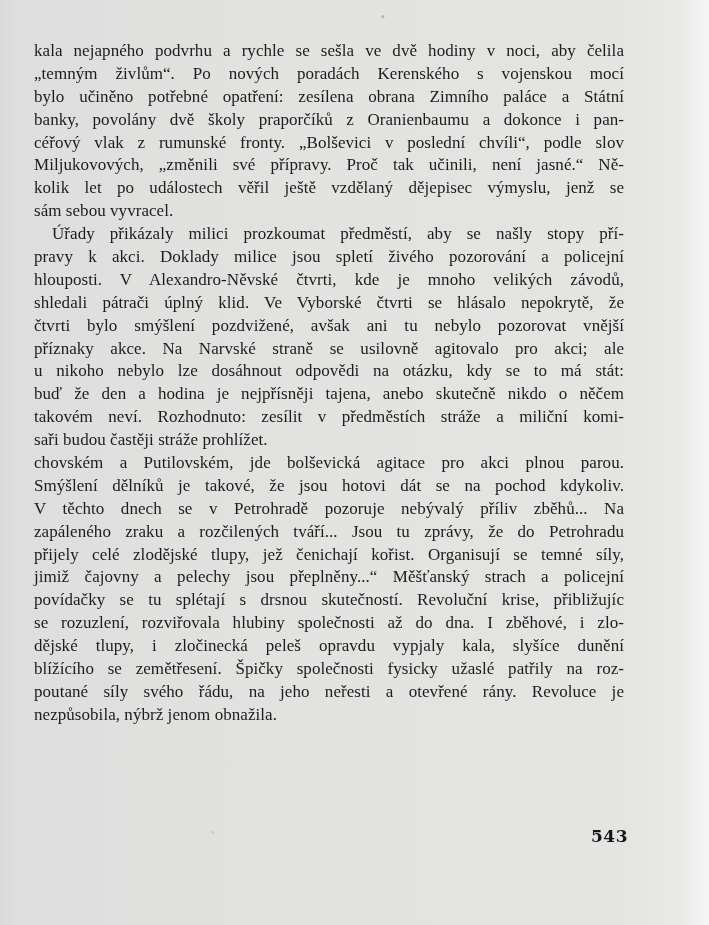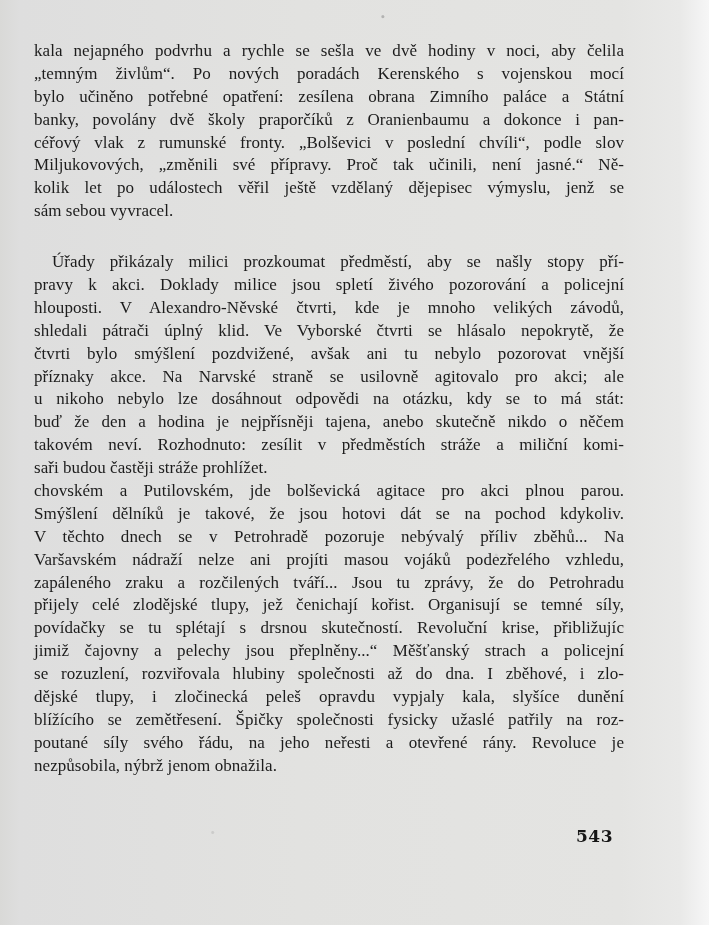--- a/index.html
+++ b/index.html
@@ -29,25 +29,24 @@
     white-space: nowrap;
     text-align: justify;
     text-align-last: justify;
     height: 22.9px;
   }
   .line.last {
     text-align-last: left;
   }
   .line.indent {
     padding-left: 18px;
-    margin-top: 28px;
   }
   .page-number {
     position: absolute;
-    left: 576px;
+    left: 591px;
     top: 826px;
     font-family: "DejaVu Serif", "Liberation Serif", serif;
     font-weight: bold;
     font-size: 17px;
     letter-spacing: 0.5px;
     color: #151515;
   }
   .specks {
     position: absolute;
     inset: 0;
@@ -87,25 +86,24 @@
     <span class="line">u nikoho nebylo lze dosáhnout odpovědi na otázku, kdy se to má stát:</span>
     <span class="line">buď že den a hodina je nejpřísněji tajena, anebo skutečně nikdo o něčem</span>
     <span class="line">takovém neví. Rozhodnuto: zesílit v předměstích stráže a miliční komi-</span>
     <span class="line last">saři budou častěji stráže prohlížet.</span>
   </div>
 
   <div>
     <span class="line">chovském a Putilovském, jde bolševická agitace pro akci plnou parou.</span>
     <span class="line">Smýšlení dělníků je takové, že jsou hotovi dát se na pochod kdykoliv.</span>
     <span class="line">V těchto dnech se v Petrohradě pozoruje nebývalý příliv zběhů... Na</span>
-    <span class="line">Varšavském nádraží nelze ani projíti masou vojáků podezřelého vzhledu,</span>
     <span class="line">zapáleného zraku a rozčilených tváří... Jsou tu zprávy, že do Petrohradu</span>
     <span class="line">přijely celé zlodějské tlupy, jež čenichají kořist. Organisují se temné síly,</span>
+    <span class="line">jimiž čajovny a pelechy jsou přeplněny...“ Měšťanský strach a policejní</span>
     <span class="line">povídačky se tu splétají s drsnou skutečností. Revoluční krise, přibližujíc</span>
-    <span class="line">jimiž čajovny a pelechy jsou přeplněny...“ Měšťanský strach a policejní</span>
     <span class="line">se rozuzlení, rozviřovala hlubiny společnosti až do dna. I zběhové, i zlo-</span>
     <span class="line">dějské tlupy, i zločinecká peleš opravdu vypjaly kala, slyšíce dunění</span>
     <span class="line">blížícího se zemětřesení. Špičky společnosti fysicky užaslé patřily na roz-</span>
     <span class="line">poutané síly svého řádu, na jeho neřesti a otevřené rány. Revoluce je</span>
     <span class="line last">nezpůsobila, nýbrž jenom obnažila.</span>
   </div>
 
 </div>
 
 <div class="page-number">543</div>

